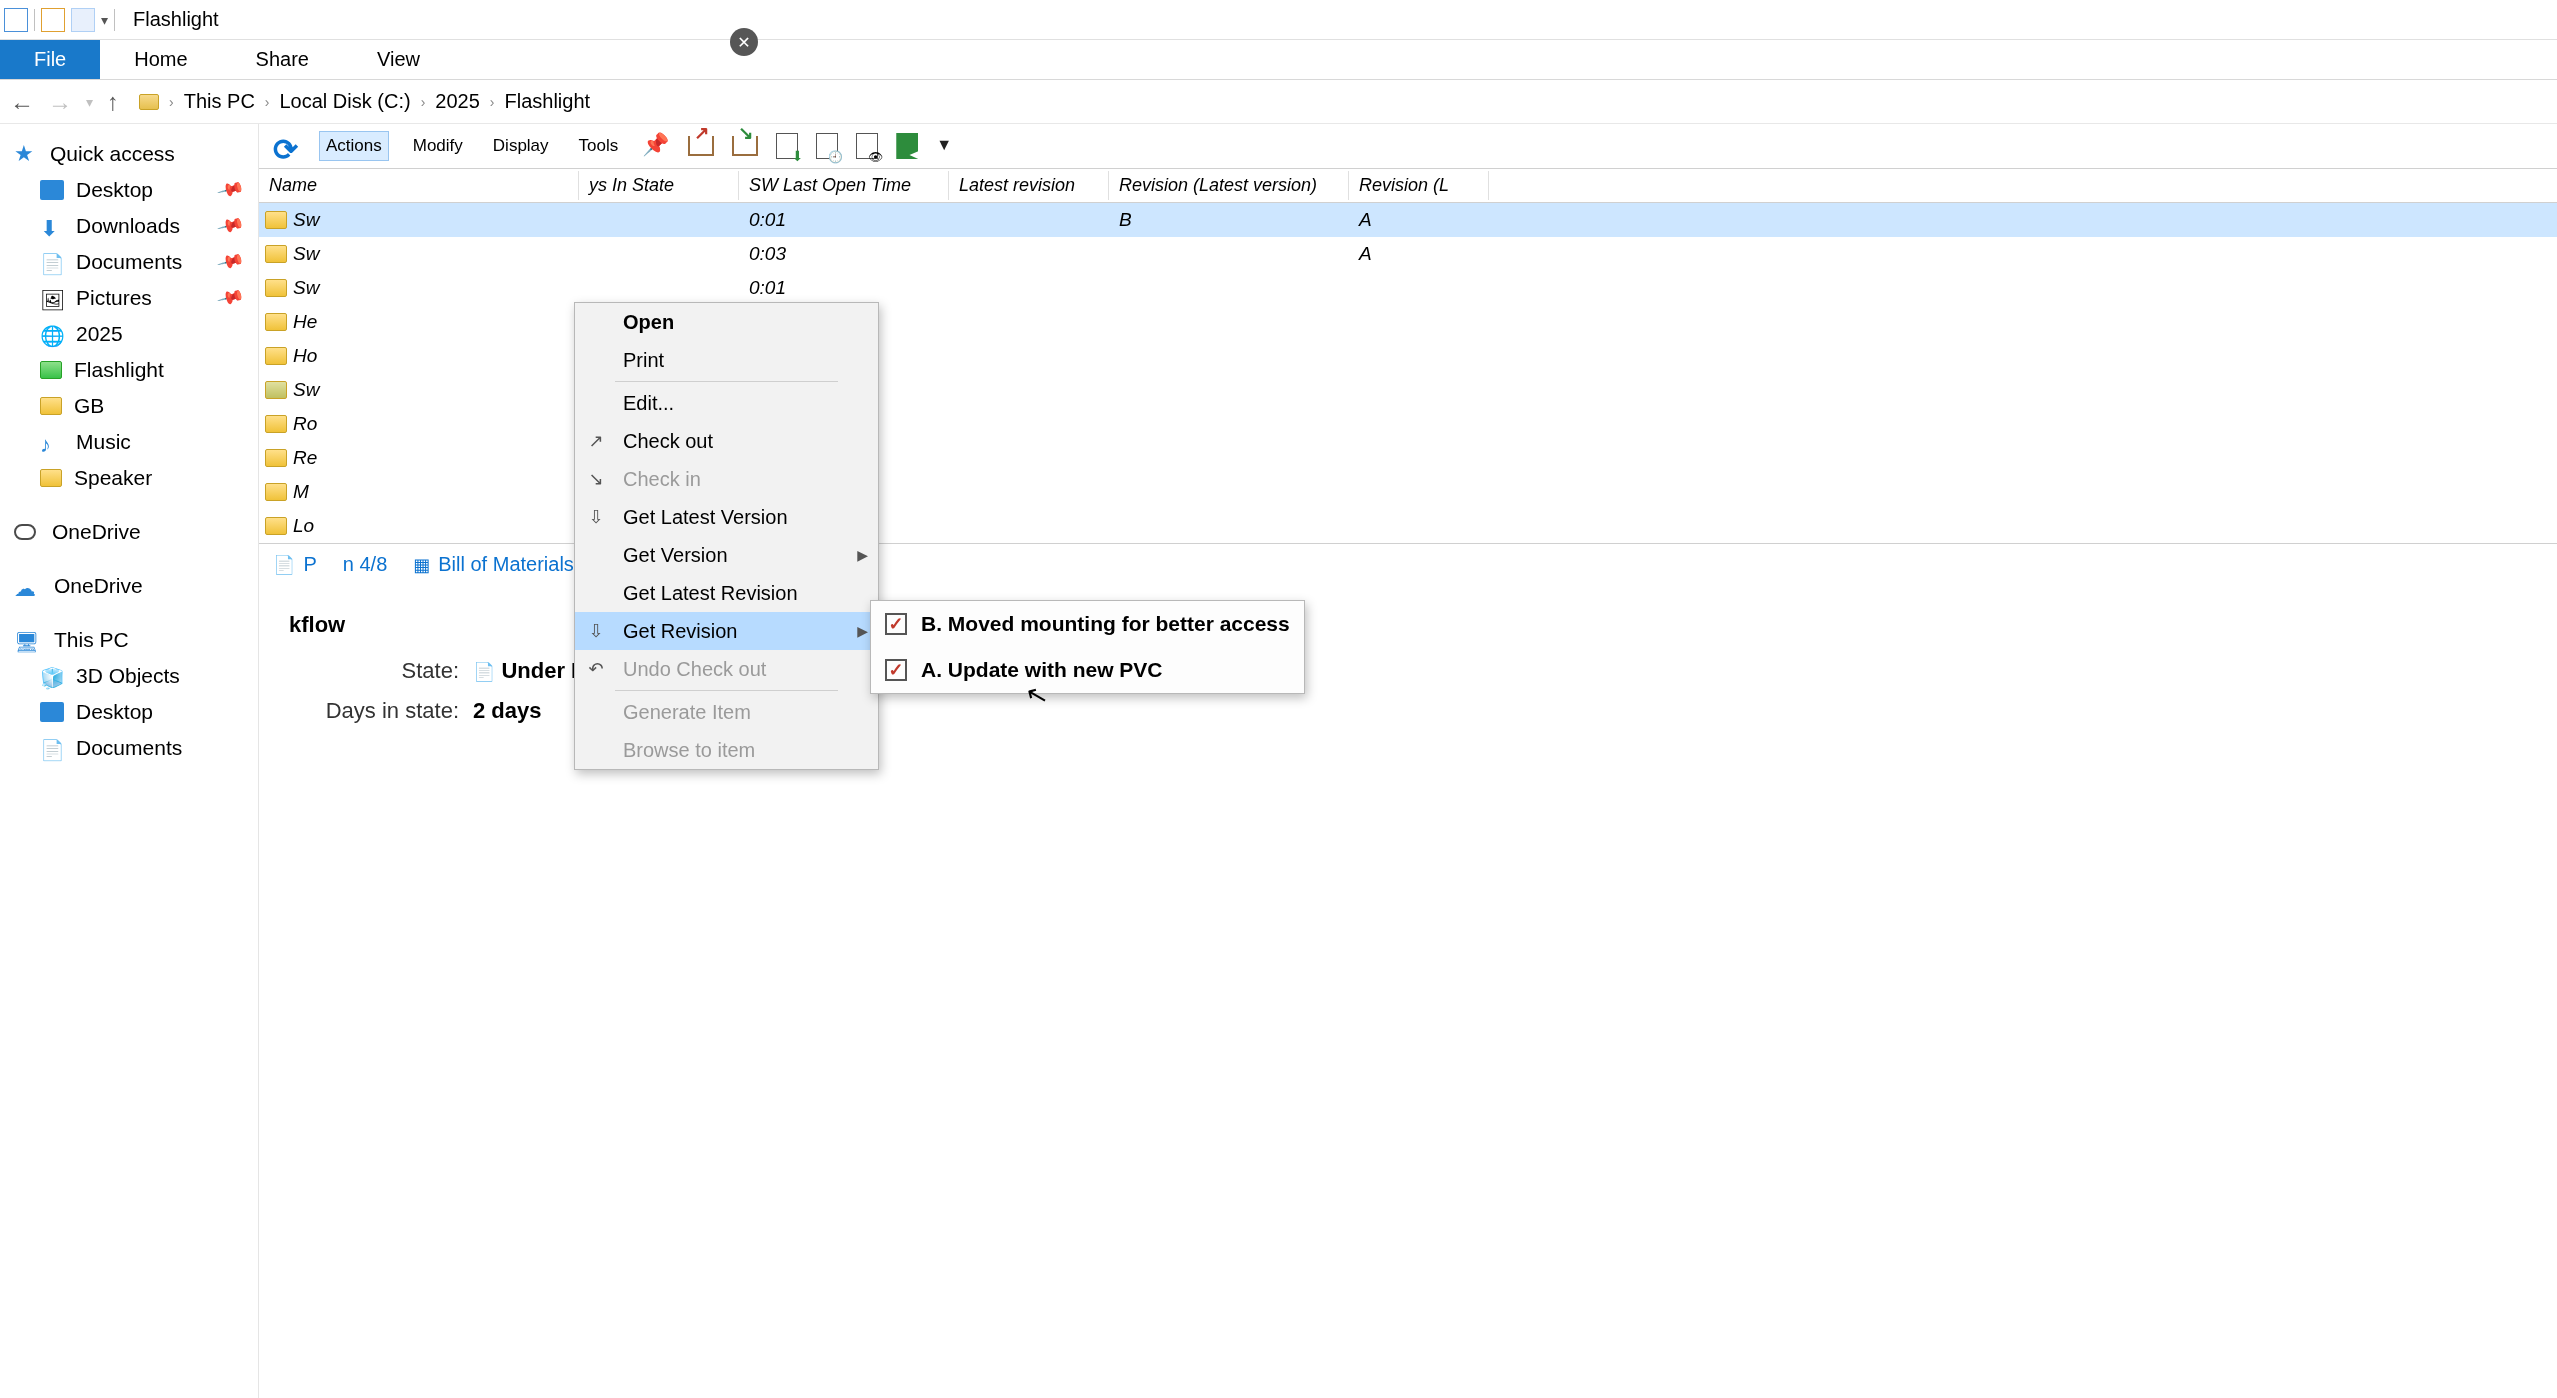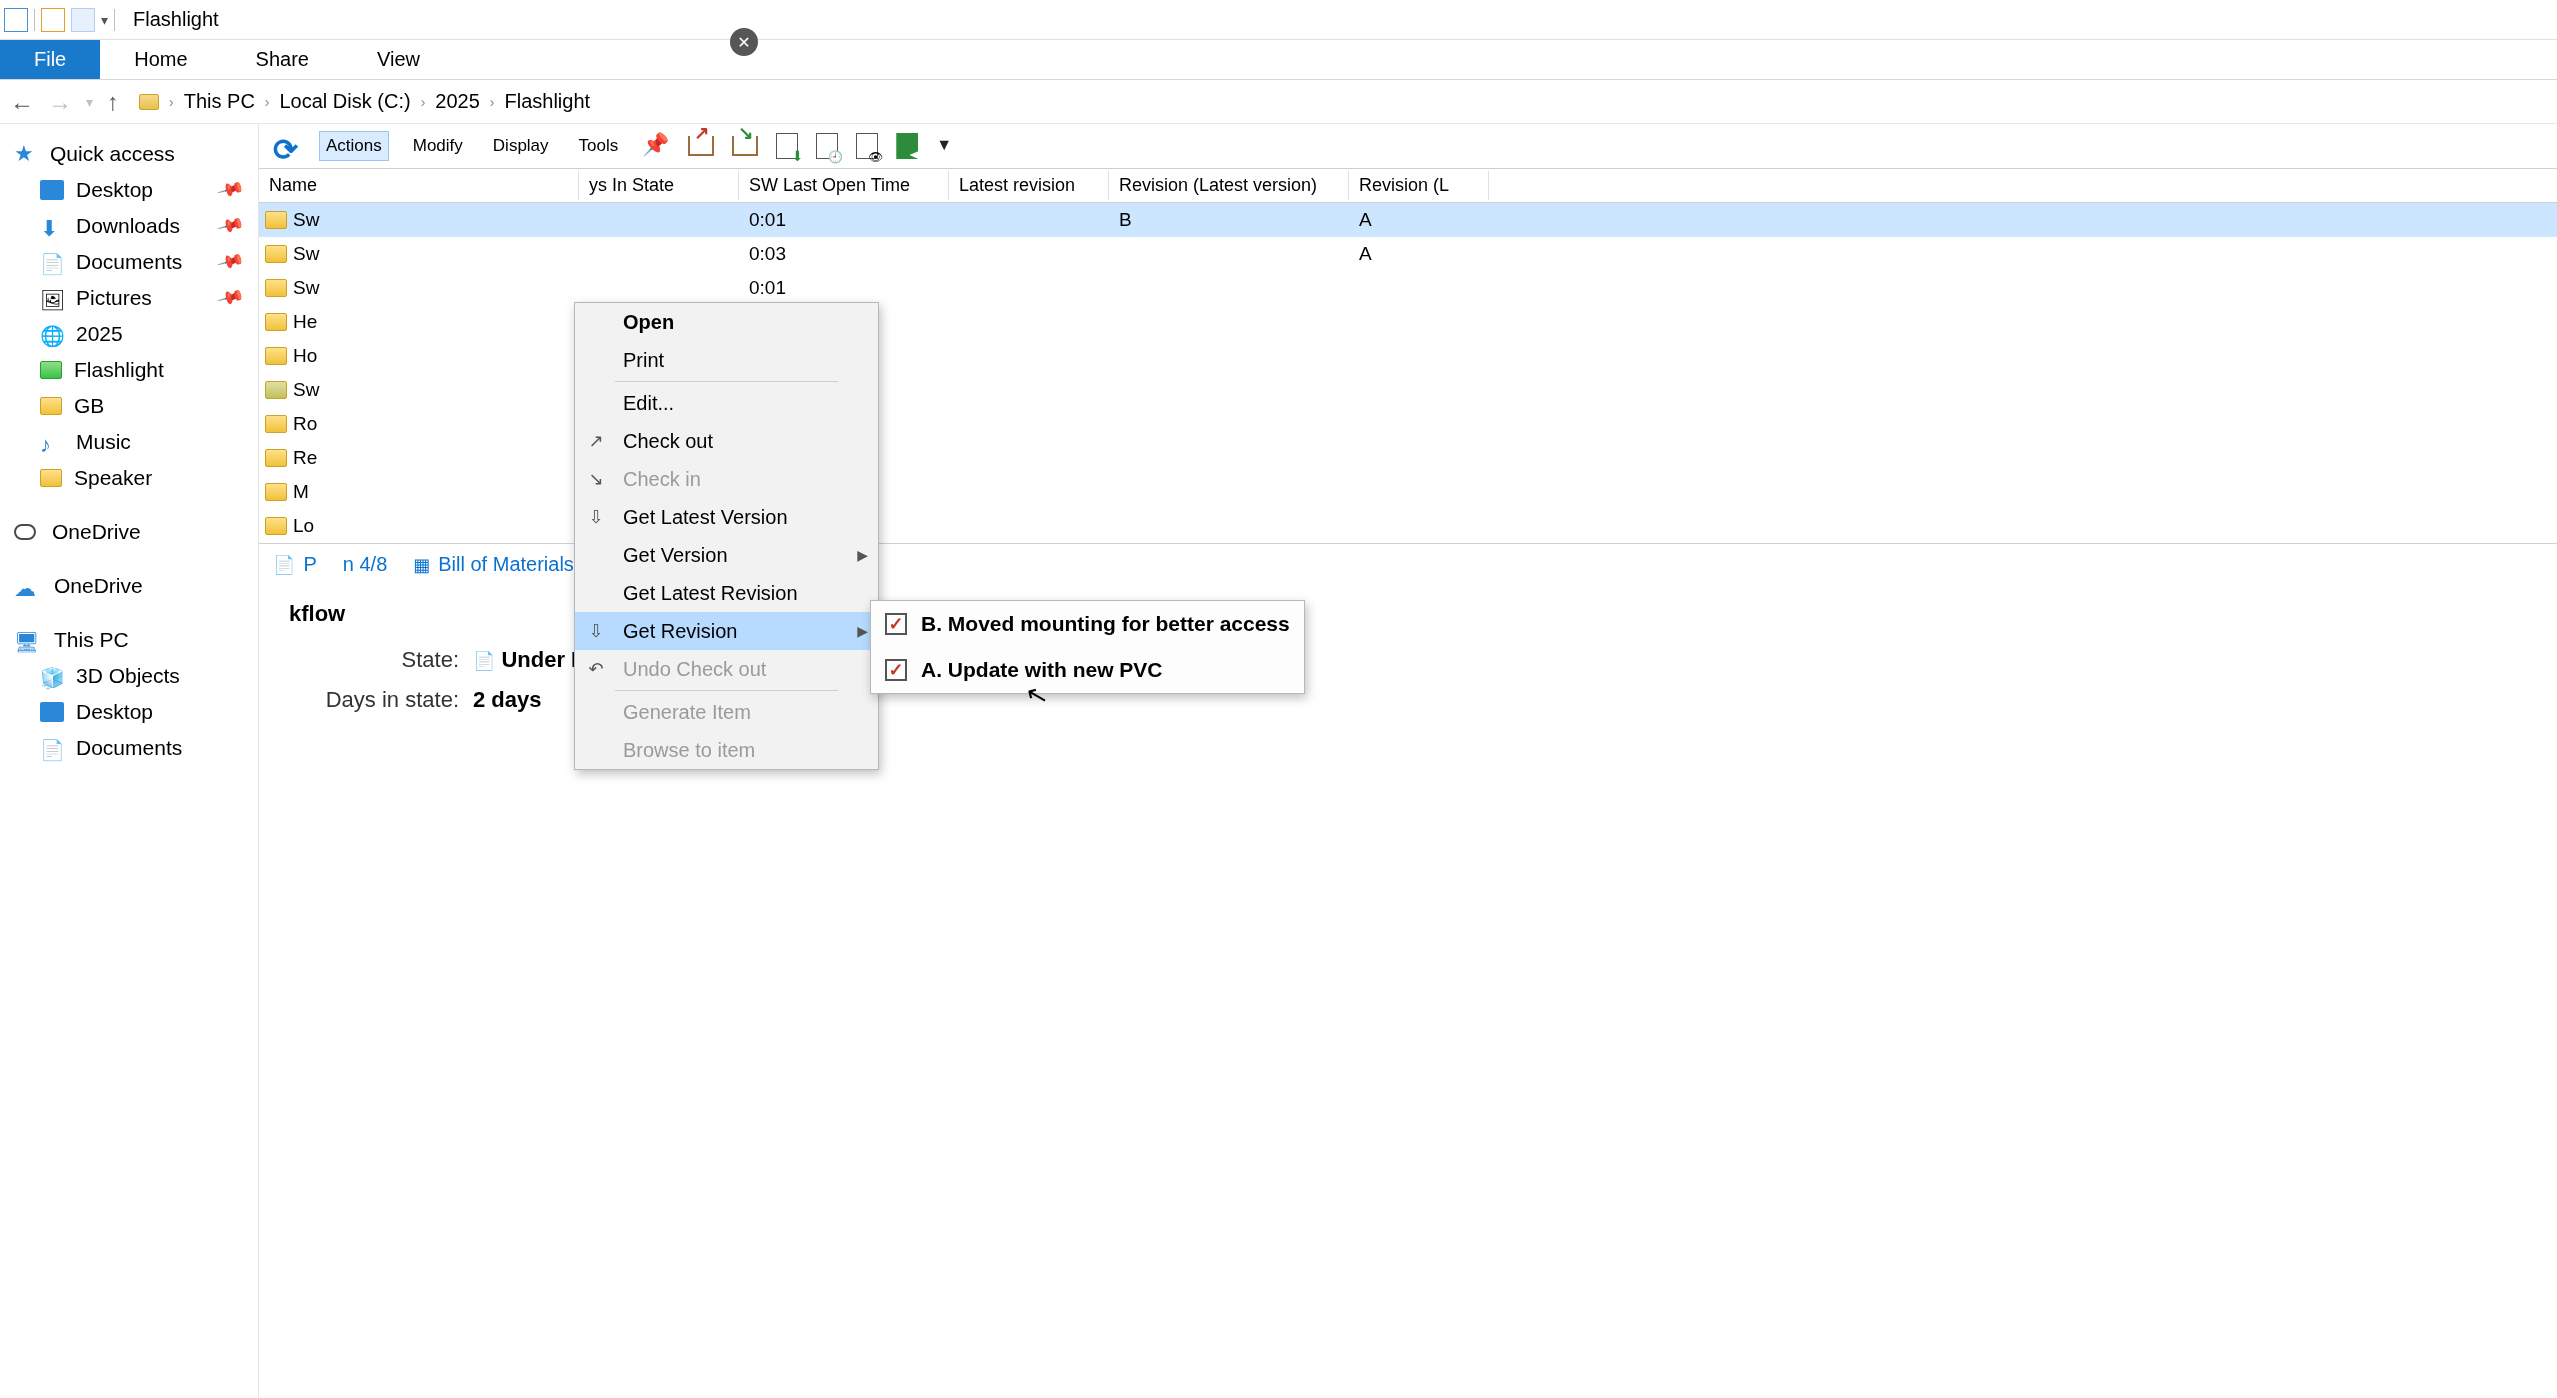--- a/index.html
+++ b/index.html
@@ -65,42 +65,42 @@
   .ticon.pagea { border: 1px solid #555; width: 22px; height: 26px; position: relative; }
   .ticon.pagea::after { position: absolute; bottom: -6px; right: -6px; font-size: 14px; }
   .ticon.pagea.down::after { content: "⬇"; color: #2d8c3c; }
   .ticon.pagea.clock::after { content: "🕘"; font-size: 12px; }
   .ticon.pagea.eye::after { content: "👁"; font-size: 12px; }
   .ticon.flag { width: 22px; height: 26px; background: #2d8c3c; clip-path: polygon(0 0,100% 0,100% 70%,60% 85%,100% 100%,0 100%); }
   .ticon.drop2::before { content: "▼"; font-size: 16px; color: #222; }
 
   
   .table { flex: 0 0 auto; border-top: 1px solid #d0d0d0; }
-  .hdr, .row { display: grid; grid-template-columns: 320px 160px 210px 160px 240px 140px; align-items: center; height: 34px; }
+  .hdr, .row { display: grid; grid-template-columns: 320px 160px 210px 160px 240px 140px; align-items: center; height: 34px; font-style: italic; }
   .hdr { background: #fff; border-bottom: 1px solid #d0d0d0; font-size: 18px; }
   .hdr > div { padding: 4px 10px; border-right: 1px solid #e0e0e0; white-space: nowrap; overflow: hidden; }
   .row { font-size: 19px; }
   .row.sel { background: #cde6ff; }
   .cell { padding: 2px 10px; white-space: nowrap; overflow: hidden; }
   .nm { display: flex; align-items: center; gap: 6px; padding-left: 6px; }
   .part-icon { width: 22px; height: 18px; background: linear-gradient(#ffe08a,#f0c239); border: 1px solid #c9a227; border-radius: 2px; }
   .part-icon.drw { background: linear-gradient(#e0e0a0,#c0c060); }
 
   
   .bottomtabs { display: flex; align-items: center; gap: 26px; height: 42px; padding: 0 14px; border-top: 1px solid #d0d0d0; font-size: 20px; color: #0b72d0; }
   .bottomtabs .bt { display: flex; align-items: center; gap: 8px; }
   .bt-icon::before { font-size: 18px; }
   .bt-icon.doc::before { content: "📄"; }
   .bt-icon.grid::before { content: "▦"; }
   .bt-icon.tree::before { content: "ᚙ"; }
   .bt-icon.where::before { content: "⇵"; }
 
   
   .detail { padding: 16px 30px; font-size: 22px; }
-  .detail .hdr2 { font-weight: bold; color: #000; font-size: 22px; margin-bottom: 20px; }
+  .detail .hdr2 { font-weight: bold; color: #000; font-size: 22px; margin-bottom: 20px; margin-top: 11px; }
   .detail .kv { display: flex; gap: 14px; margin: 14px 0; }
   .detail .kv .k { width: 170px; text-align: right; color: #333; }
   .detail .kv .v { font-weight: bold; }
   .detail .kv .v.normal { font-weight: normal; }
   .state-icon::before { content: "📄"; font-size: 18px; margin-right: 6px; }
 
   
   .ctxmenu { position: absolute; left: 315px; top: 178px; width: 305px; background: #f2f2f2; border: 1px solid #b8b8b8; box-shadow: 2px 4px 10px rgba(0,0,0,.25); z-index: 50; }
   .ctxmenu .item { display: flex; align-items: center; gap: 14px; height: 38px; padding: 0 14px 0 8px; font-size: 20px; position: relative; }
   .ctxmenu .item.bold { font-weight: bold; }

